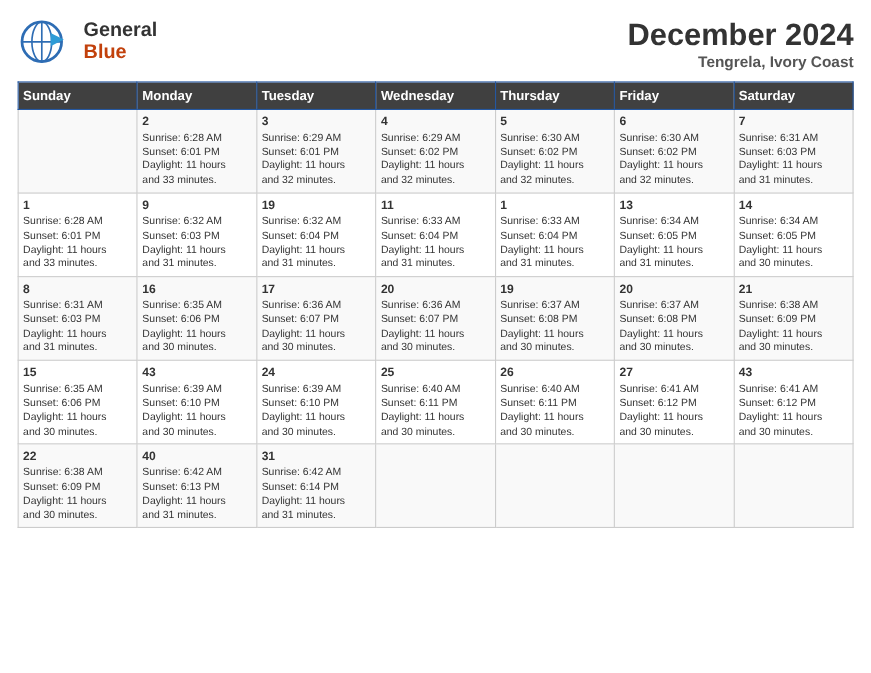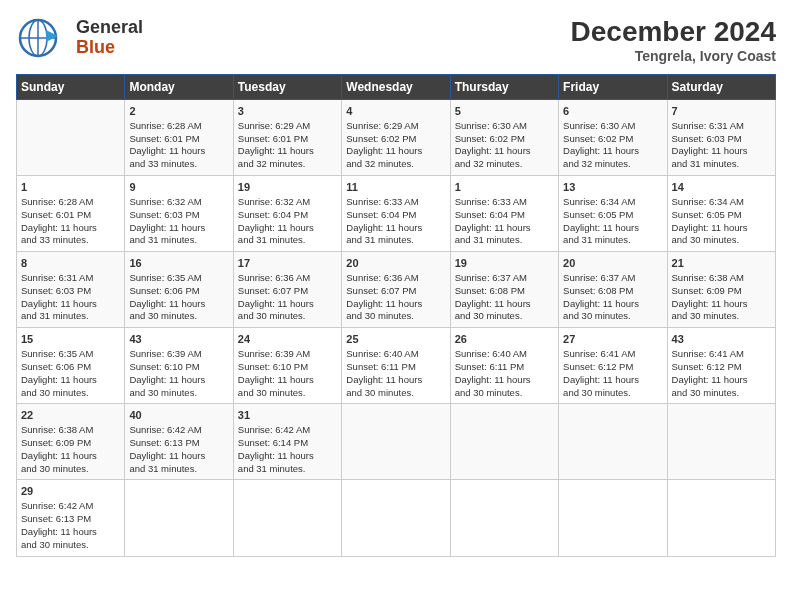--- a/index.html
+++ b/index.html
@@ -345,30 +345,15 @@
             <div>Sunrise: 6:42 AM</div>
             <div>Sunset: 6:14 PM</div>
             <div>Daylight: 11 hours</div>
             <div>and 31 minutes.</div>
           </td>
           <td></td>
           <td></td>
           <td></td>
           <td></td>
         </tr>
-        <tr>
-          <td>
-            <span class="day-num">29</span>
-            <div>Sunrise: 6:42 AM</div>
-            <div>Sunset: 6:13 PM</div>
-            <div>Daylight: 11 hours</div>
-            <div>and 30 minutes.</div>
-          </td>
-          <td></td>
-          <td></td>
-          <td></td>
-          <td></td>
-          <td></td>
-          <td></td>
-        </tr>
       </tbody>
   </table>
 </div>
 
 </body></html>

